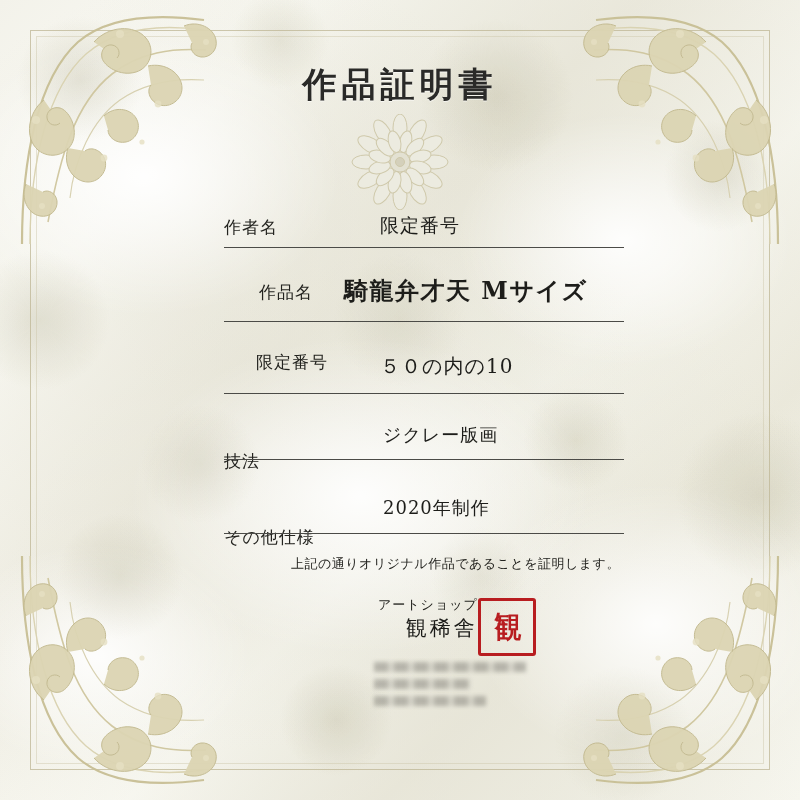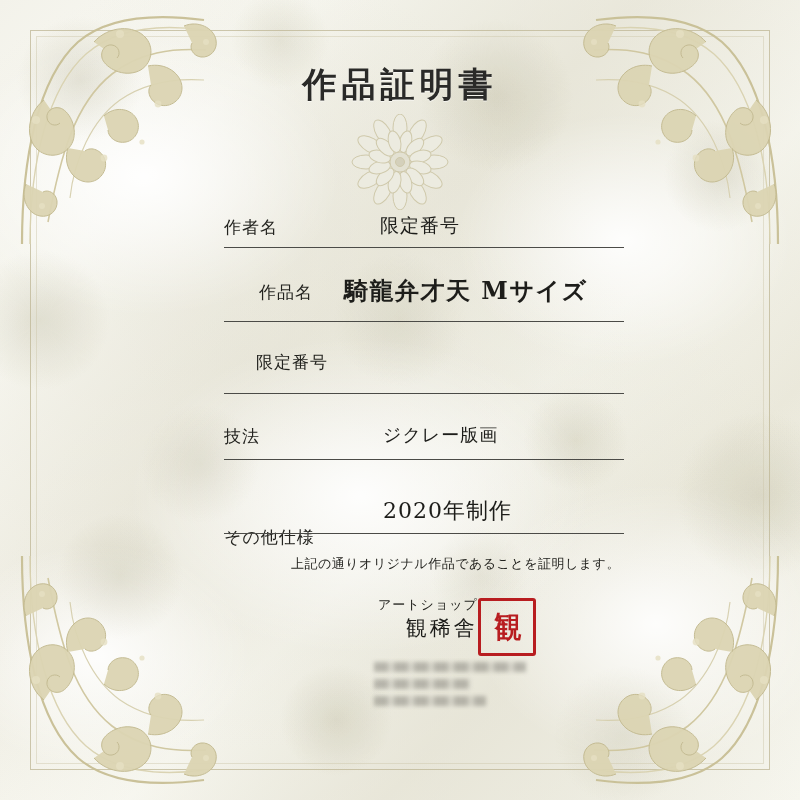--- a/index.html
+++ b/index.html
@@ -131,26 +131,26 @@
   #line-author    { top: 247px; }
 
   #label-work     { top: 281px; margin-left: 35px; }
   #value-work     { top: 275px; left: 300px; font-size: 24px; font-weight: 700; letter-spacing: 1.5px; padding-left: 44px; }
   #line-work      { top: 321px; }
 
   #label-edition  { top: 351px; margin-left: 32px; }
   #value-edition  { top: 353px; left: 380px; font-size: 20px; letter-spacing: 1px; }
   #line-edition   { top: 393px; }
 
-  #label-technique{ top: 425px; font-family: Liberation Serif, serif; }
+  #label-technique{ top: 450px; font-family: Liberation Serif, serif; }
   #value-technique{ top: 423px; left: 383px; font-size: 18px; letter-spacing: 1px; }
   #line-technique { top: 459px; }
 
   #label-other    { top: 498px; margin-top: 28px; }
-  #value-other    { top: 496px; left: 383px; font-size: 22px; letter-spacing: 1px; }
+  #value-other    { top: 496px; left: 383px; font-size: 18px; letter-spacing: 1px; }
   #line-other     { top: 533px; }
 
   #statement {
     position: absolute;
     top: 555px;
     left: 291px;
     font-family: "DejaVu Serif", "Liberation Serif", serif;
     font-size: 13px;
     letter-spacing: 0.5px;
     color: #23231f;
@@ -383,20 +383,21 @@
 
     <div class="field-label" id="label-author">作者名</div>
     <div class="field-value" id="value-author">限定番号</div>
     <div class="field-row" id="line-author"></div>
 
     <div class="field-label" id="label-work">作品名</div>
     <div class="field-value" id="value-work">騎龍弁才天 Mサイズ</div>
     <div class="field-row" id="line-work"></div>
 
     <div class="field-label" id="label-edition">限定番号</div>
+    <div class="field-value" id="value-edition">５０の内の10</div>
     <div class="field-row" id="line-edition"></div>
 
     <div class="field-label" id="label-technique">技法</div>
     <div class="field-value" id="value-technique">ジクレー版画</div>
     <div class="field-row" id="line-technique"></div>
 
     <div class="field-label" id="label-other">その他仕様</div>
     <div class="field-value" id="value-other">2020年制作</div>
     <div class="field-row" id="line-other"></div>
 

